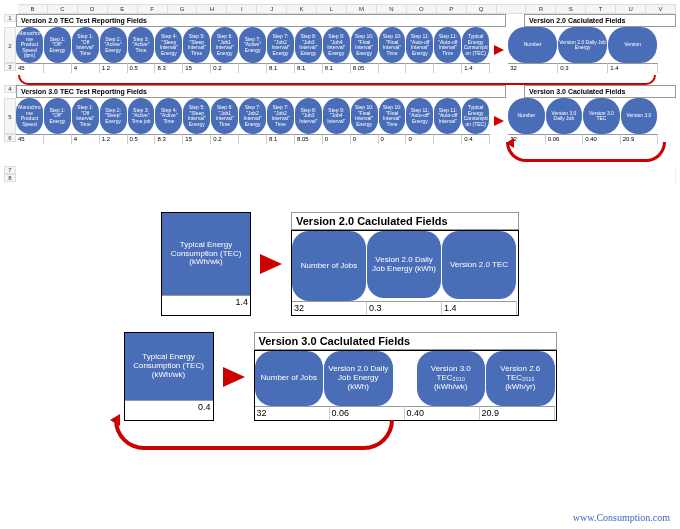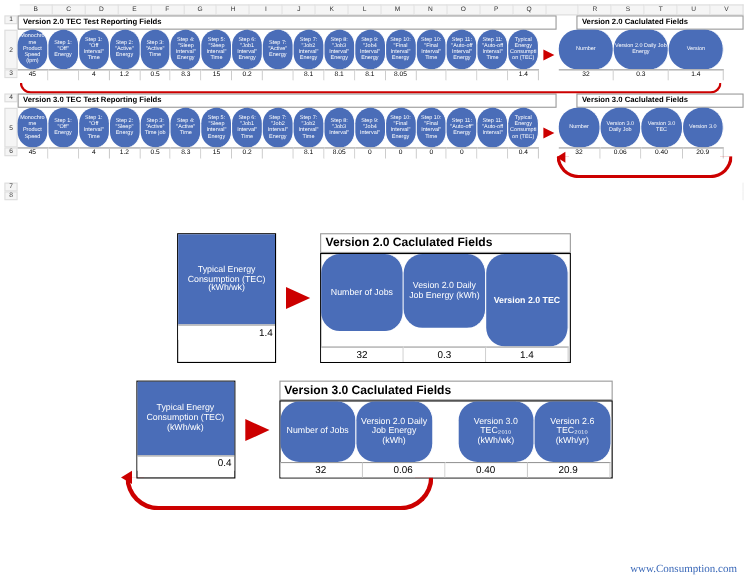--- a/index.html
+++ b/index.html
@@ -55,21 +55,21 @@
     display: flex;
     align-items: center;
     justify-content: center;
     line-height: 1.1;
     word-break: break-word;
   }
   .val {
     background: #fff;
     color: #000;
     font-size: 6px;
-    text-align: center;
+    text-align: left;
     padding: 1px 2px;
     border-right: 1px solid #ccc;
     border-top: 1px solid #999;
   }
   .hdr-row { display: flex; }
   .hdr-row .cell { height: 36px; border-radius: 17px; }
   .val-row { display: flex; }
   .val-row .val { height: 10px; }
   .cols-wrap { display: flex; flex-direction: column; flex:1; }
 
@@ -337,21 +337,21 @@
   </div>
   <div style="width:40px;display:flex;align-items:center;justify-content:center">
     <div class="arrow-r-big"></div>
   </div>
   <div>
     <div class="section-title" style="font-size:11px;width:228px">Version 2.0 Caclulated Fields</div>
     <div class="cols-wrap big-table topC" id="bv2" style="width:228px">
         <div class="hdr-row">
           <div class="cell" style="width: 75px; height: 70px;">Number of Jobs</div>
           <div class="cell" style="width: 75px; height: 67px;">Vesion 2.0 Daily Job Energy (kWh)</div>
-          <div class="cell" style="width: 75px; height: 84px; font-weight: bold;">Version 2.0 TEC</div>
+          <div class="cell" style="width: 75px; height: 68px;">Version 2.0 TEC</div>
         </div>
         <div class="val-row">
           <div class="val" style="width: 75px;">32</div>
           <div class="val" style="width: 75px;">0.3</div>
           <div class="val" style="width: 75px;">1.4</div>
         </div>
       </div>
   </div>
 </div>
 

